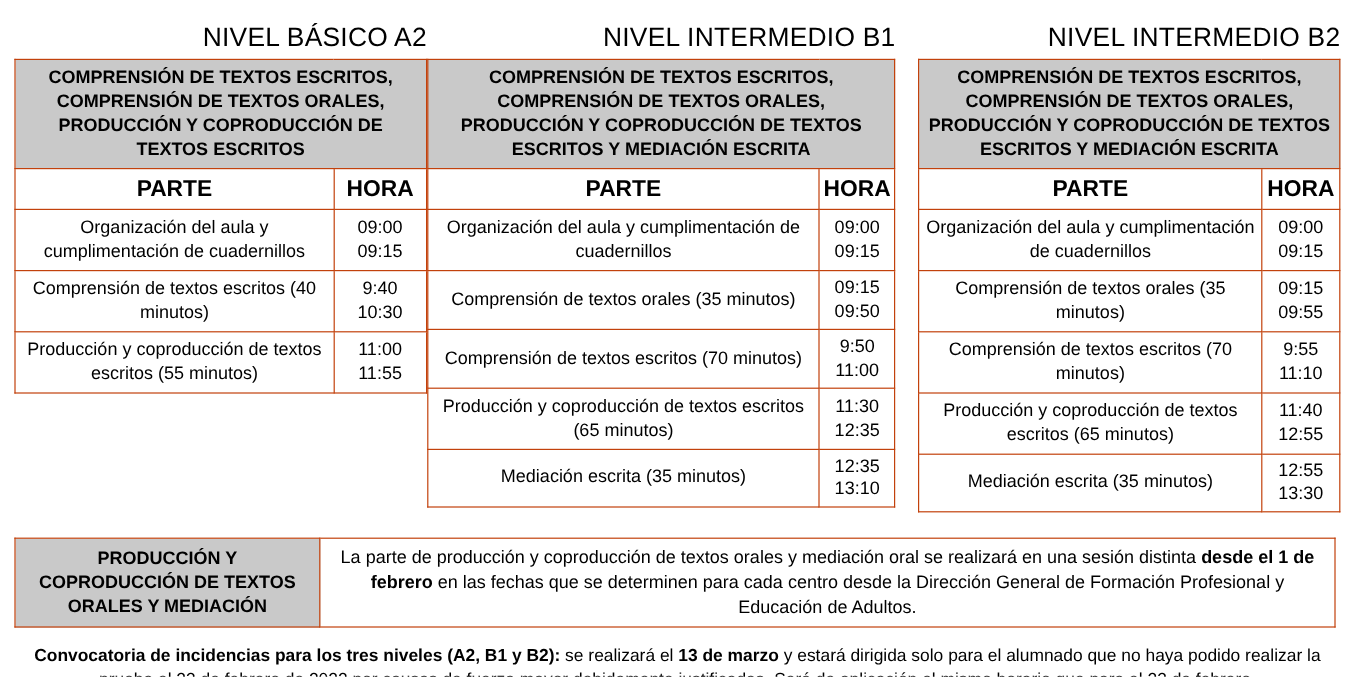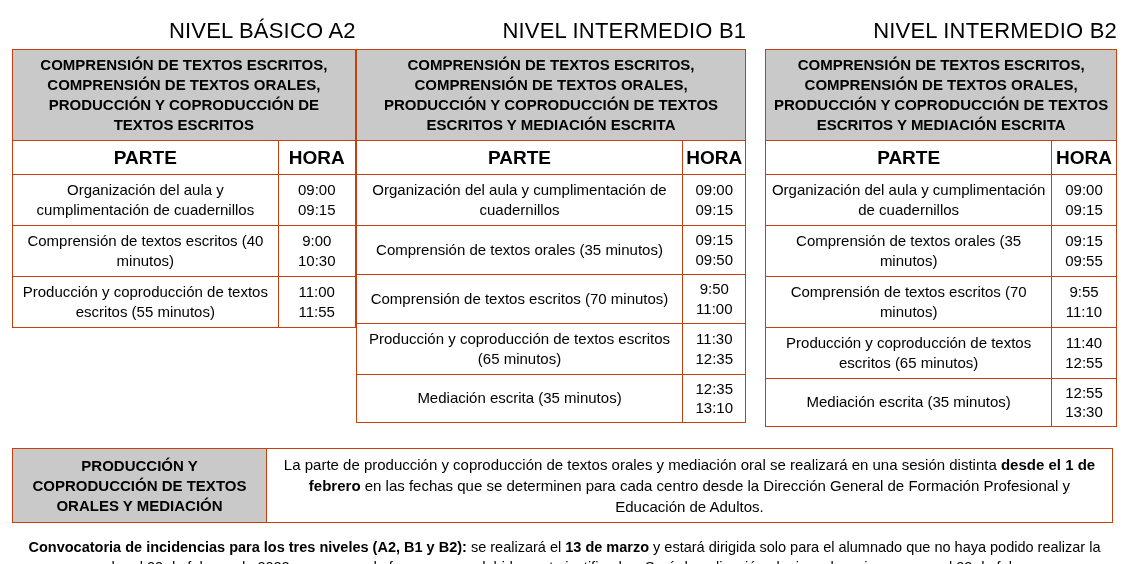--- a/index.html
+++ b/index.html
@@ -74,21 +74,21 @@
           <tr>
             <td class="parte">Organización del aula y cumplimentación de cuadernillos</td>
             <td class="hora">
               <span>09:00</span>
               <span>09:15</span>
             </td>
           </tr>
           <tr>
             <td class="parte">Comprensión de textos escritos (40 minutos)</td>
             <td class="hora">
-              <span>9:00</span>
+              <span>9:40</span>
               <span>10:30</span>
             </td>
           </tr>
           <tr>
             <td class="parte">Producción y coproducción de textos escritos (55 minutos)</td>
             <td class="hora">
               <span>11:00</span>
               <span>11:55</span>
             </td>
           </tr>

